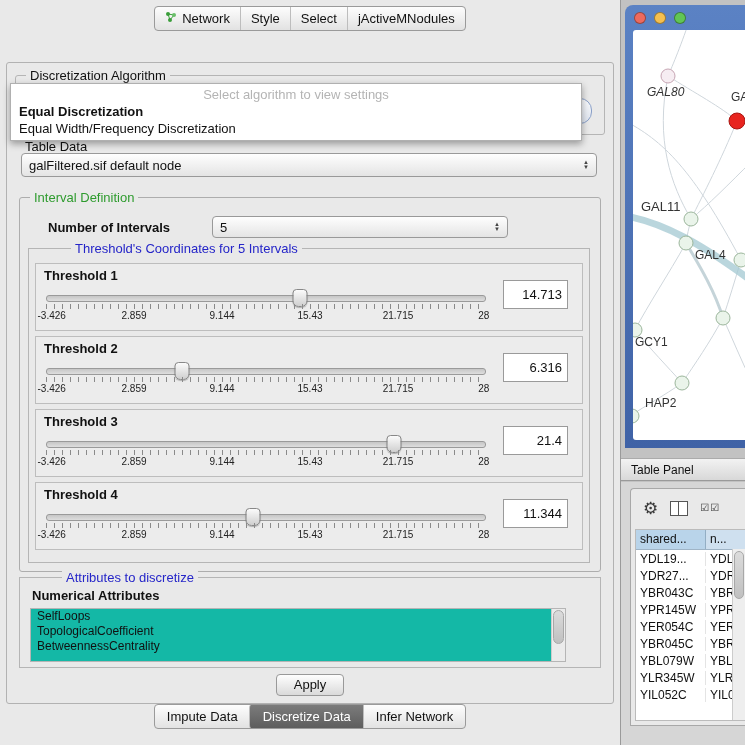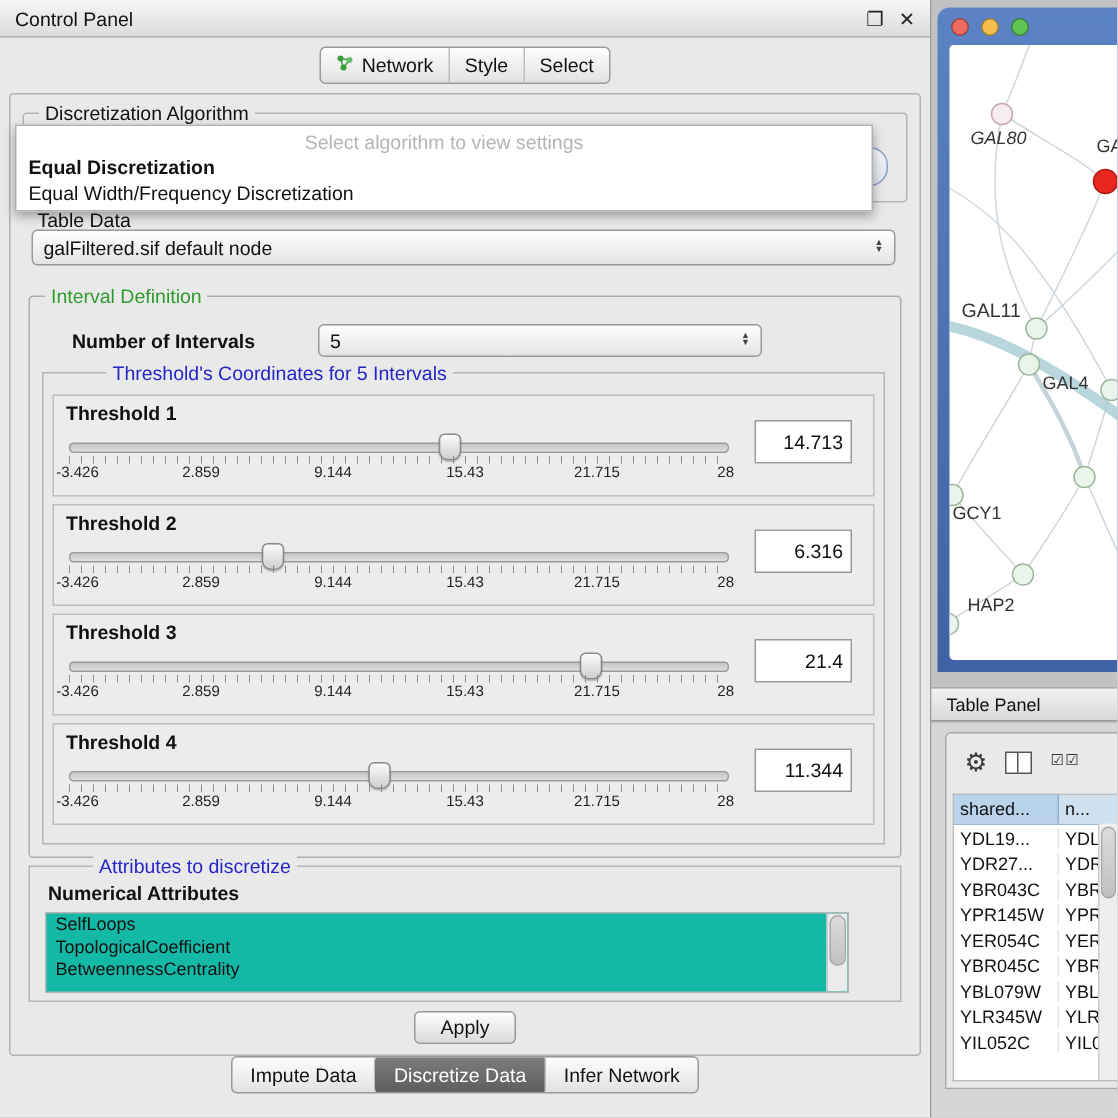--- a/index.html
+++ b/index.html
@@ -100,42 +100,40 @@
   .grid-vscroll{position:absolute;right:0;top:19px;bottom:0;width:12px;background:#eeeeee;border-left:1px solid #ccc;}
   .grid-vthumb{position:absolute;left:1px;right:1px;top:2px;height:46px;background:linear-gradient(#dcdcdc,#c0c0c0);border:1px solid #a8a8a8;border-radius:5px;}
 </style>
 </head>
 <body>
 
 <div class="stage">
 
   <div class="control-panel">
 
-    <div class="titlebar">
-      <span class="tb-title">Control Panel</span>
-      <span class="tb-ico">❐</span>
-      <span class="tb-ico">✕</span>
-    </div>
 
     <div class="tabbar">
       <div class="tabs">
         <div class="tab">
           <span><svg width="12" height="12">
                 <path d="M3 3L9 4L5 9Z" stroke="#3a9e3a" fill="none"></path>
                 <circle cx="3" cy="3" r="2" fill="#3a9e3a"></circle>
                 <circle cx="9" cy="4" r="2" fill="#6abf6a"></circle>
                 <circle cx="5" cy="9" r="2" fill="#3a9e3a"></circle>
               </svg></span>
           <span>Network</span>
         </div>
         <div class="tab">
             <span>Style</span>
           </div>
         <div class="tab">
             <span>Select</span>
+          </div>
+        <div class="tab">
+            <span>jActiveMNodules</span>
           </div>
       </div>
     </div>
 
     <div class="main">
 
       <div class="algo-group">
         <span class="gtitle">Discretization Algorithm</span>
         <div class="algo-combo"></div>
       </div>

